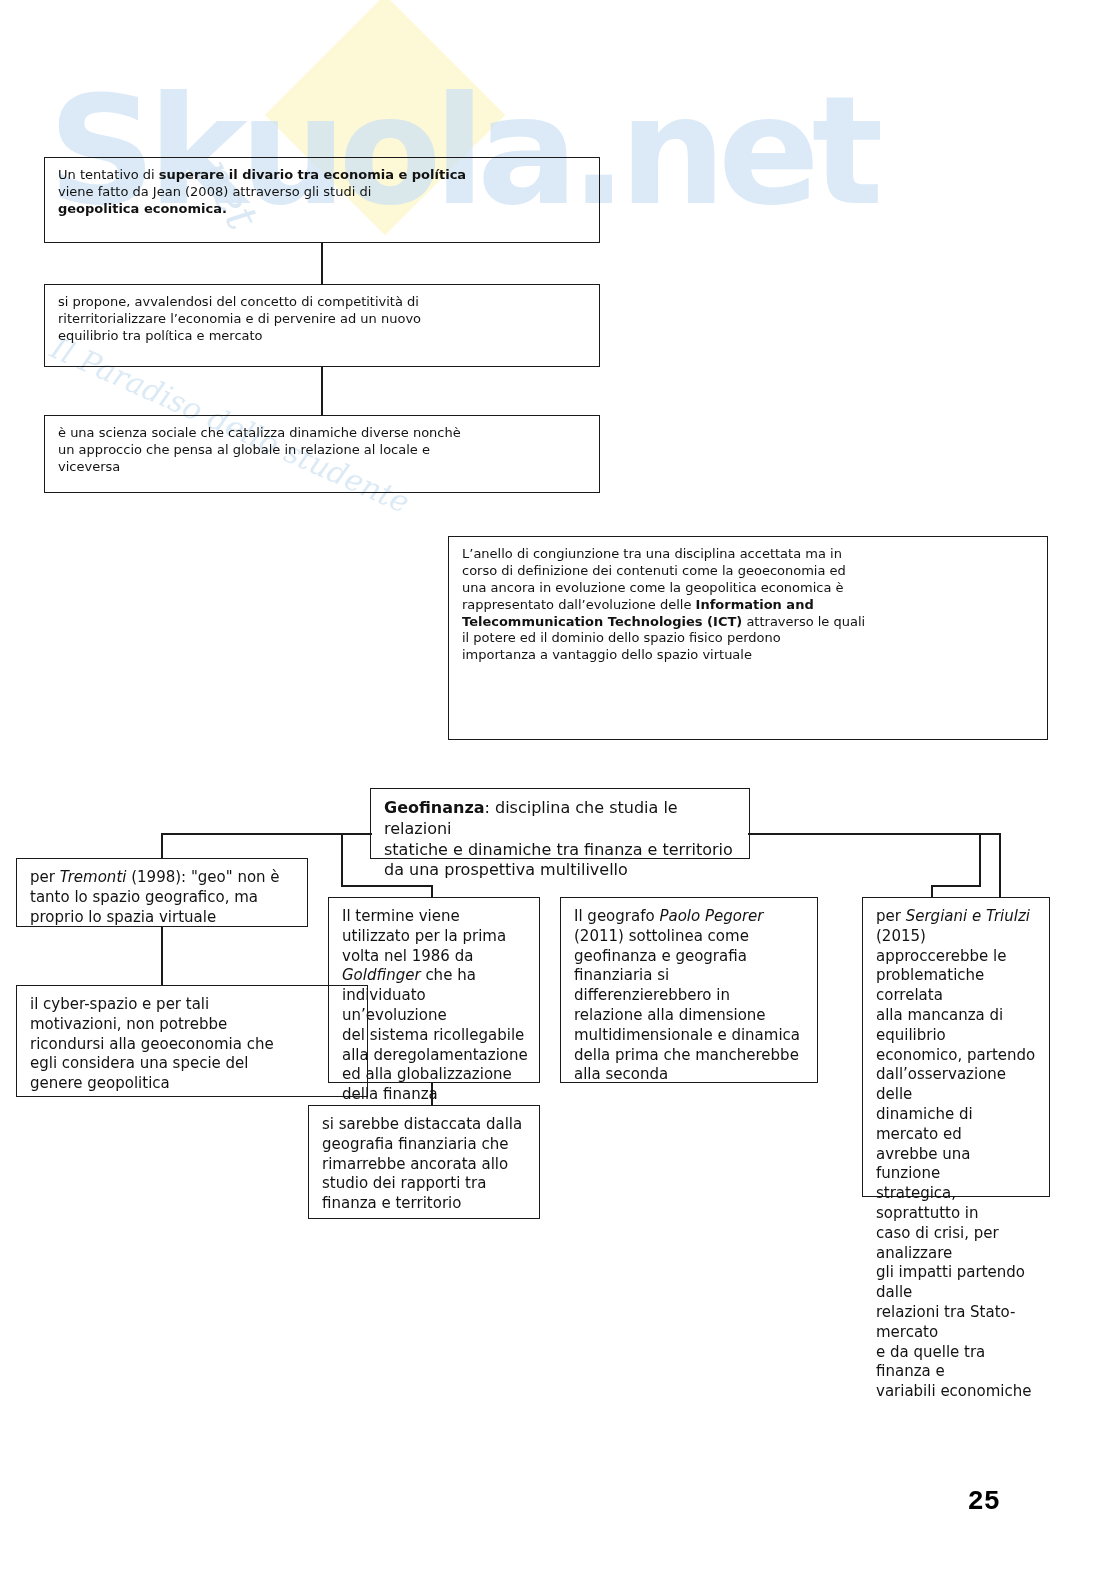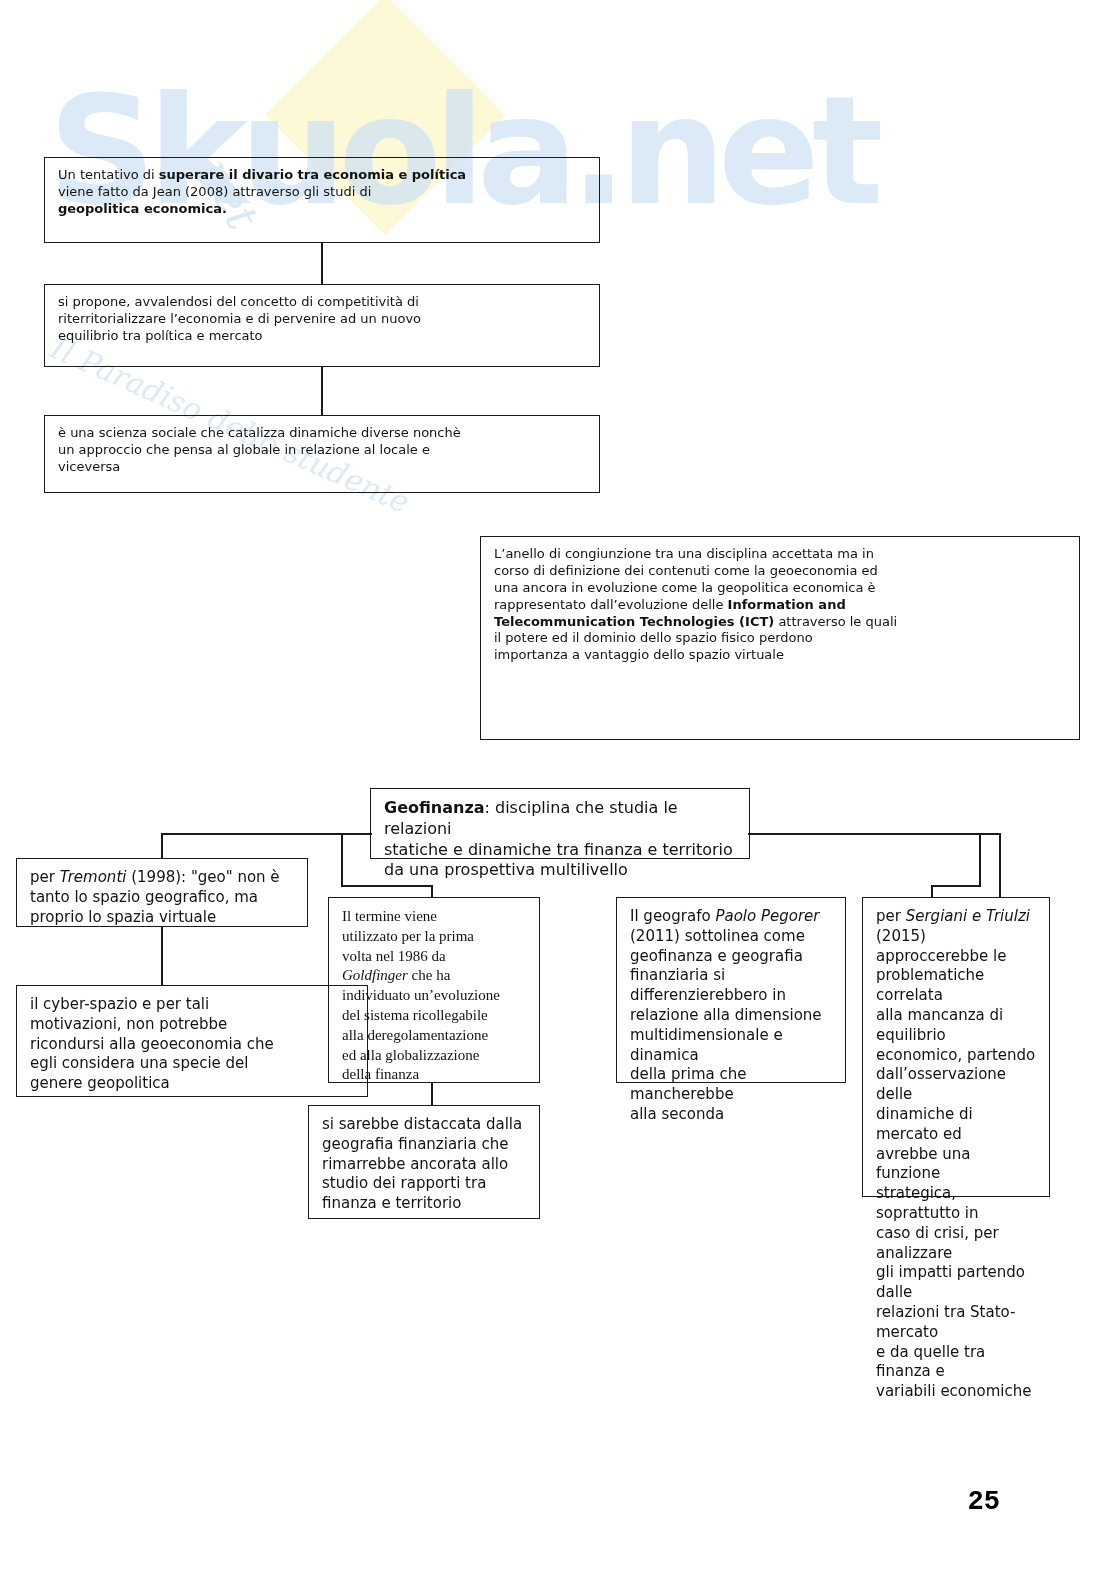--- a/index.html
+++ b/index.html
@@ -168,21 +168,21 @@
 riterritorializzare l’economia e di pervenire ad un nuovo
 equilibrio tra política e mercato</p>
   </div>
 
   <div class="node t-lg" style="left:44px; top:415px; width:556px; height:78px;">
     <p>è una scienza sociale che catalizza dinamiche diverse nonchè
 un approccio che pensa al globale in relazione al locale e
 viceversa</p>
   </div>
 
-  <div class="node t-lg" style="left:448px; top:536px; width:600px; height:204px;margin-left:32px;">
+  <div class="node t-lg" style="left:448px; top:536px; width:600px; height:204px;">
     <p>L’anello di congiunzione tra una disciplina accettata ma in
 corso di definizione dei contenuti come la geoeconomia ed
 una ancora in evoluzione come la geopolitica economica è
 rappresentato dall’evoluzione delle <b>Information and
 Telecommunication Technologies (ICT)</b> attraverso le quali
 il potere ed il dominio dello spazio fisico perdono
 importanza a vantaggio dello spazio virtuale</p>
   </div>
 
   <div class="node t-md" style="left:370px; top:788px; width:380px; height:71px;">
@@ -198,41 +198,41 @@
   </div>
 
   <div class="node t-sm" style="left:16px; top:985px; width:352px; height:112px;">
     <p>il cyber-spazio e per tali
 motivazioni, non potrebbe
 ricondursi alla geoeconomia che
 egli considera una specie del
 genere geopolitica</p>
   </div>
 
-  <div class="node t-sm" style="left:328px; top:897px; width:212px; height:186px;font-family:Liberation Serif, serif;">
+  <div class="node t-sm" style="left:328px; top:897px; width:212px; height:186px;">
     <p>Il termine viene
 utilizzato per la prima
 volta nel 1986 da
 <i>Goldfinger</i> che ha
 individuato un’evoluzione
 del sistema ricollegabile
 alla deregolamentazione
 ed alla globalizzazione
 della finanza</p>
   </div>
 
   <div class="node t-sm" style="left:308px; top:1105px; width:232px; height:114px;">
     <p>si sarebbe distaccata dalla
 geografia finanziaria che
 rimarrebbe ancorata allo
 studio dei rapporti tra
 finanza e territorio</p>
   </div>
 
-  <div class="node t-sm" style="left:616px; top:897px; width:230px; height:186px;">
+  <div class="node t-sm" style="left:560px; top:897px; width:258px; height:186px;">
     <p>Il geografo <i>Paolo Pegorer</i>
 (2011) sottolinea come
 geofinanza e geografia
 finanziaria si
 differenzierebbero in
 relazione alla dimensione
 multidimensionale e dinamica
 della prima che mancherebbe
 alla seconda</p>
   </div>

